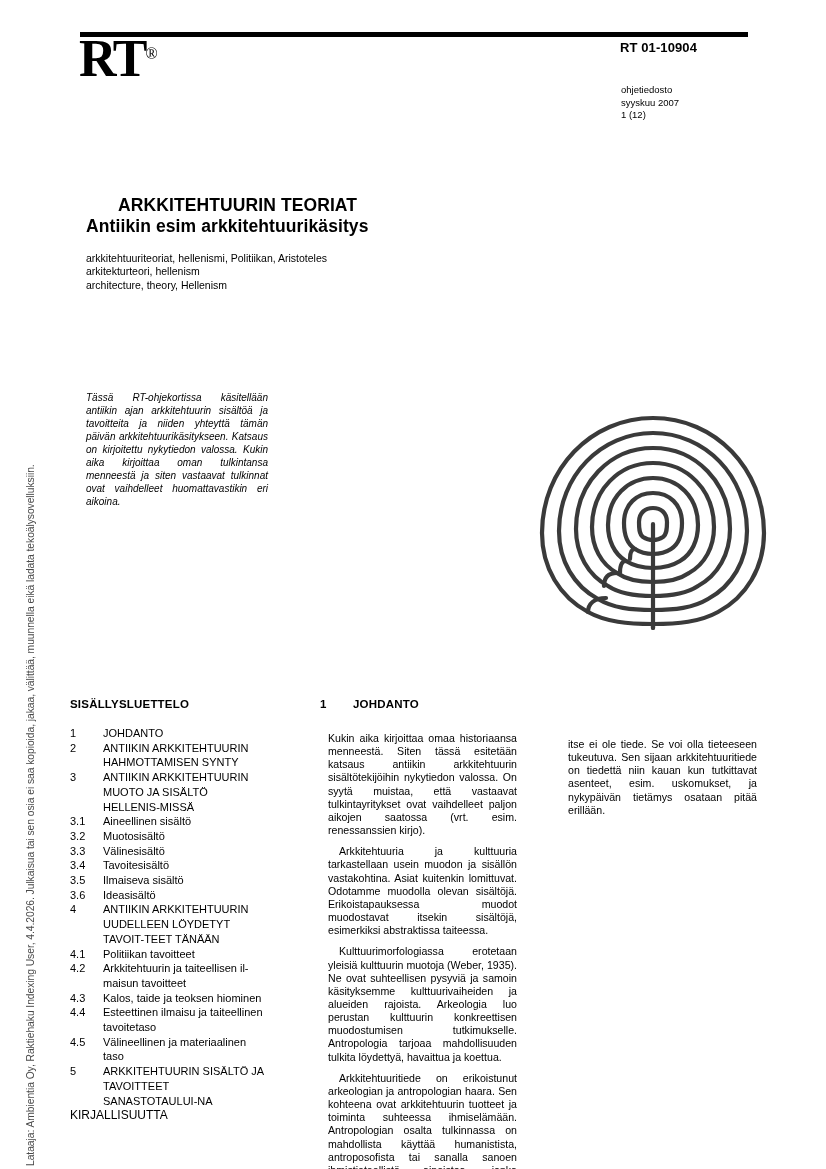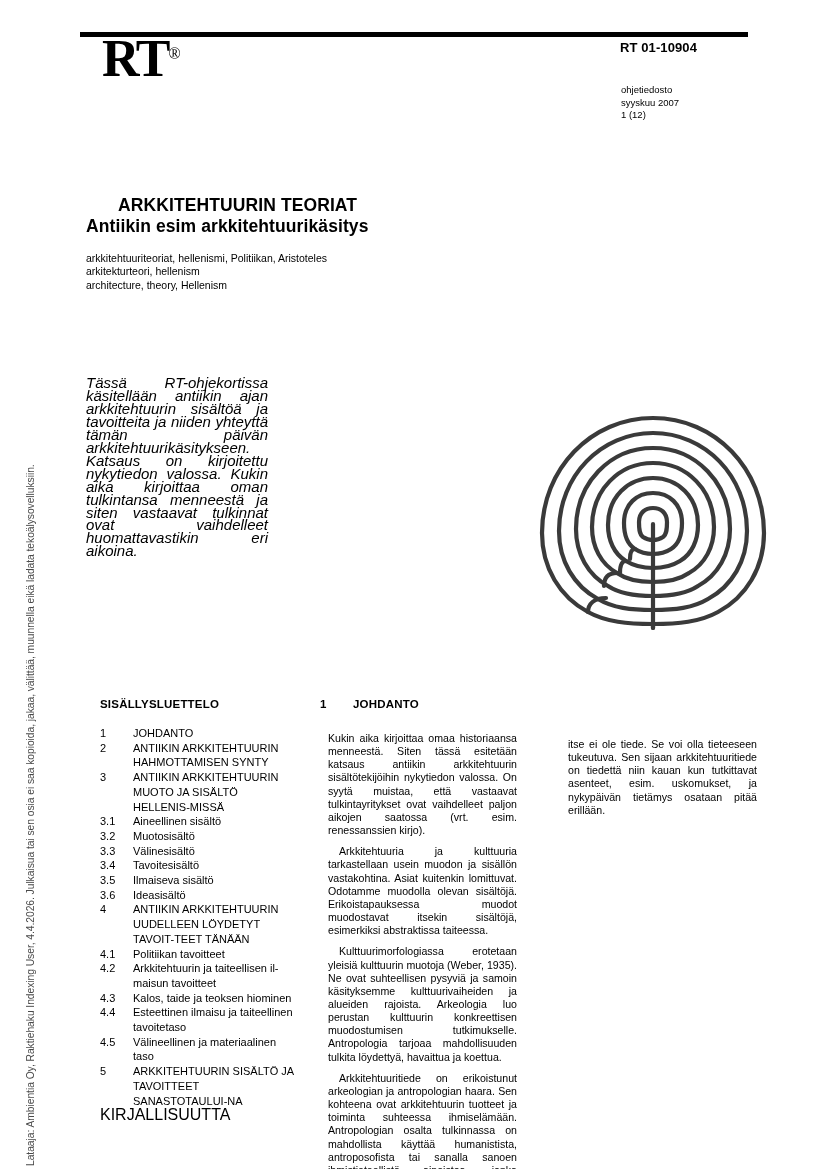--- a/index.html
+++ b/index.html
@@ -44,21 +44,20 @@
     height: 5px;
     background: #000000;
   }
 
   
   #logo {
     position: absolute;
     left: 79px;
     top: 36px;
     height: 44px;
-    margin-left: 23px;
   }
   #logo-text {
     font-family: "Liberation Serif", serif;
     font-weight: bold;
     font-size: 52px;
     line-height: 46px;
     letter-spacing: -2px;
     display: inline-block;
   }
   #logo-reg {
@@ -113,23 +112,23 @@
     top: 252px;
     font-size: 10.5px;
     line-height: 13.4px;
     width: 400px;
   }
 
   
   #abstract {
     position: absolute;
     left: 86px;
-    top: 377px;
+    top: 392px;
     width: 182px;
-    font-size: 15px;
+    font-size: 10px;
     line-height: 12.95px;
     font-style: italic;
     text-align: justify;
   }
   #abstract p {
     margin: 0;
   }
   #abstract p.indent {
     text-indent: 11px;
   }
@@ -144,21 +143,21 @@
   }
   #figure svg {
     display: block;
     width: 250px;
     height: 262px;
   }
 
   
   #col-left {
     position: absolute;
-    left: 100px;
+    left: 70px;
     top: 698px;
     width: 196px;
   }
   #col-mid {
     position: absolute;
     left: 320px;
     top: 698px;
     width: 205px;
   }
   #col-right {
@@ -193,21 +192,21 @@
     line-height: 14.7px;
   }
   .toc-row .toc-num {
     width: 33px;
     flex: 0 0 33px;
   }
   .toc-row .toc-label {
     flex: 1 1 auto;
   }
   .toc-flush {
-    font-size: 16px;
+    font-size: 12px;
     line-height: 14.7px;
   }
 
   
   .body-text p {
     margin: 8px;
     font-size: 10.6px;
     line-height: 13.15px;
     text-align: justify;
     text-indent: 11px;

